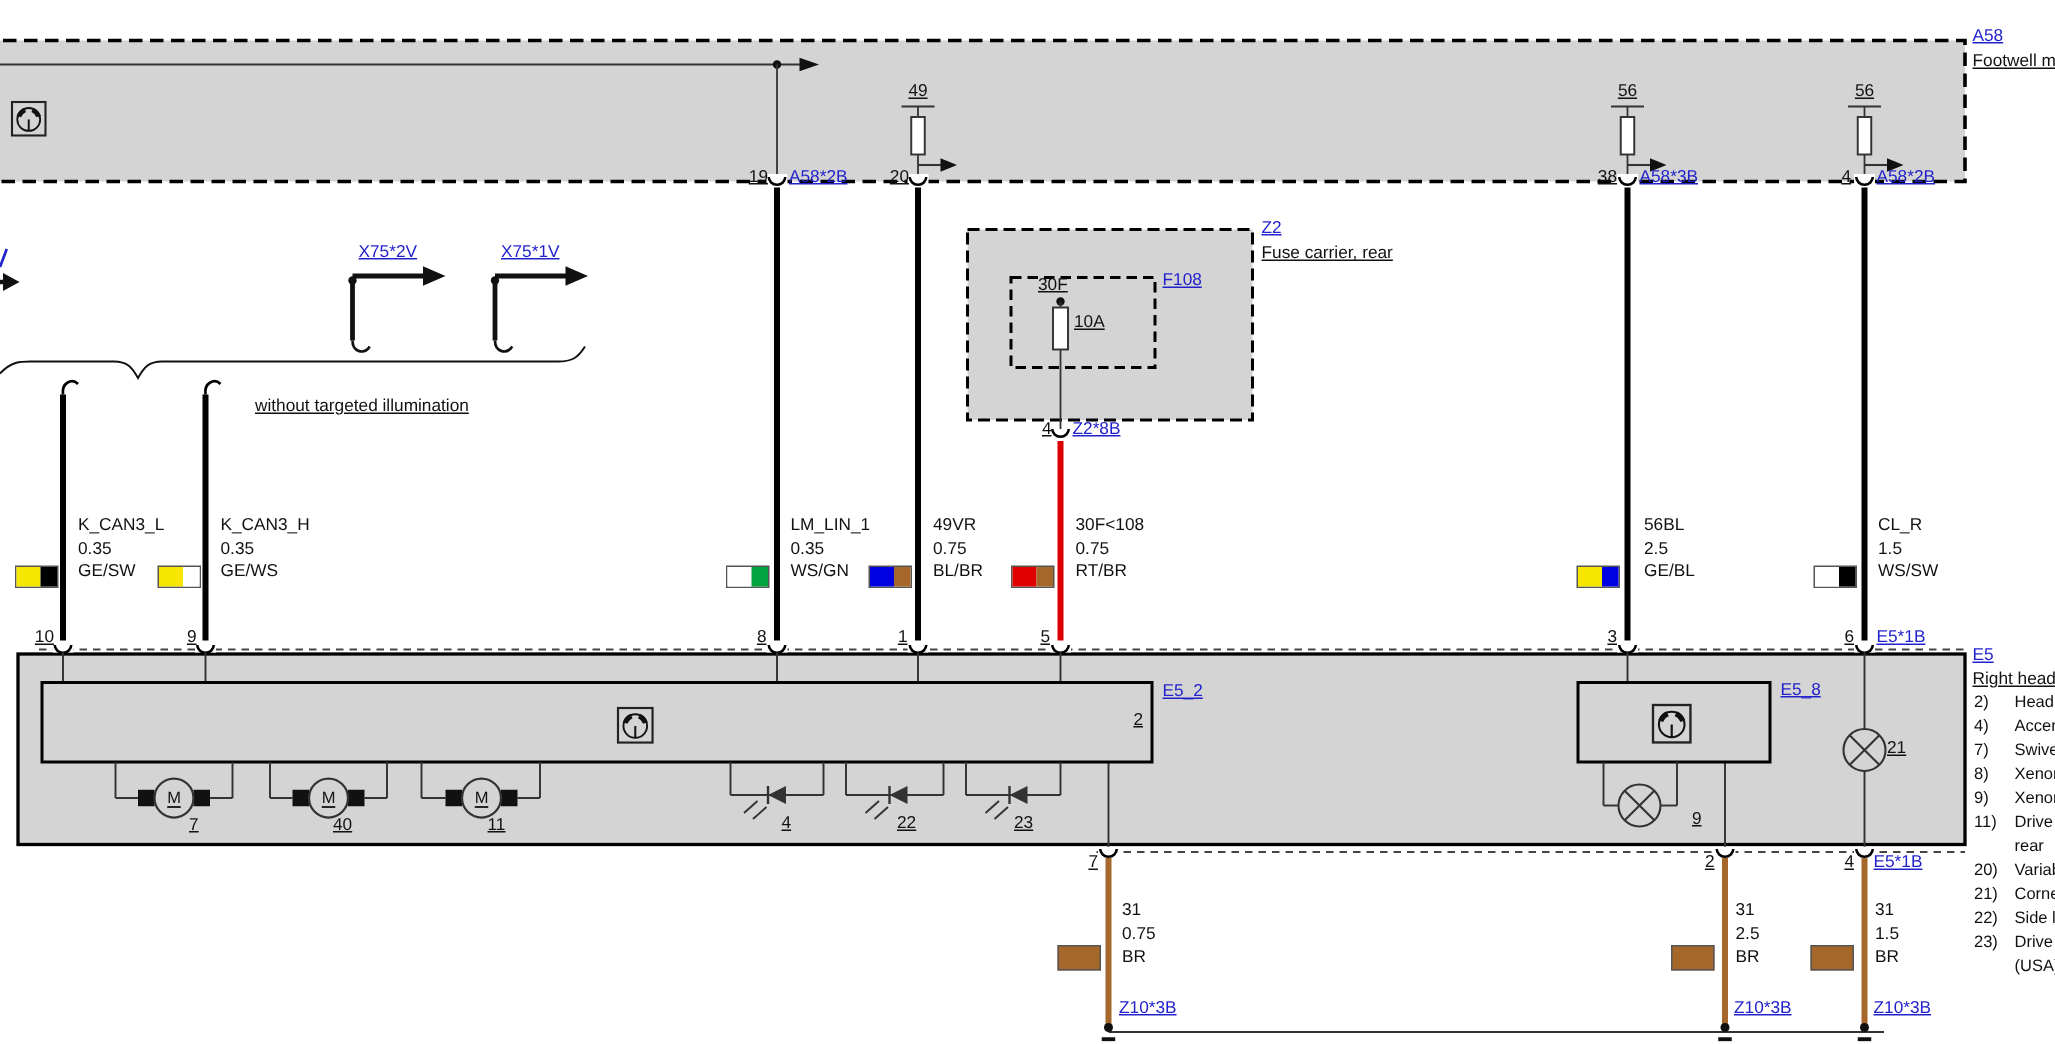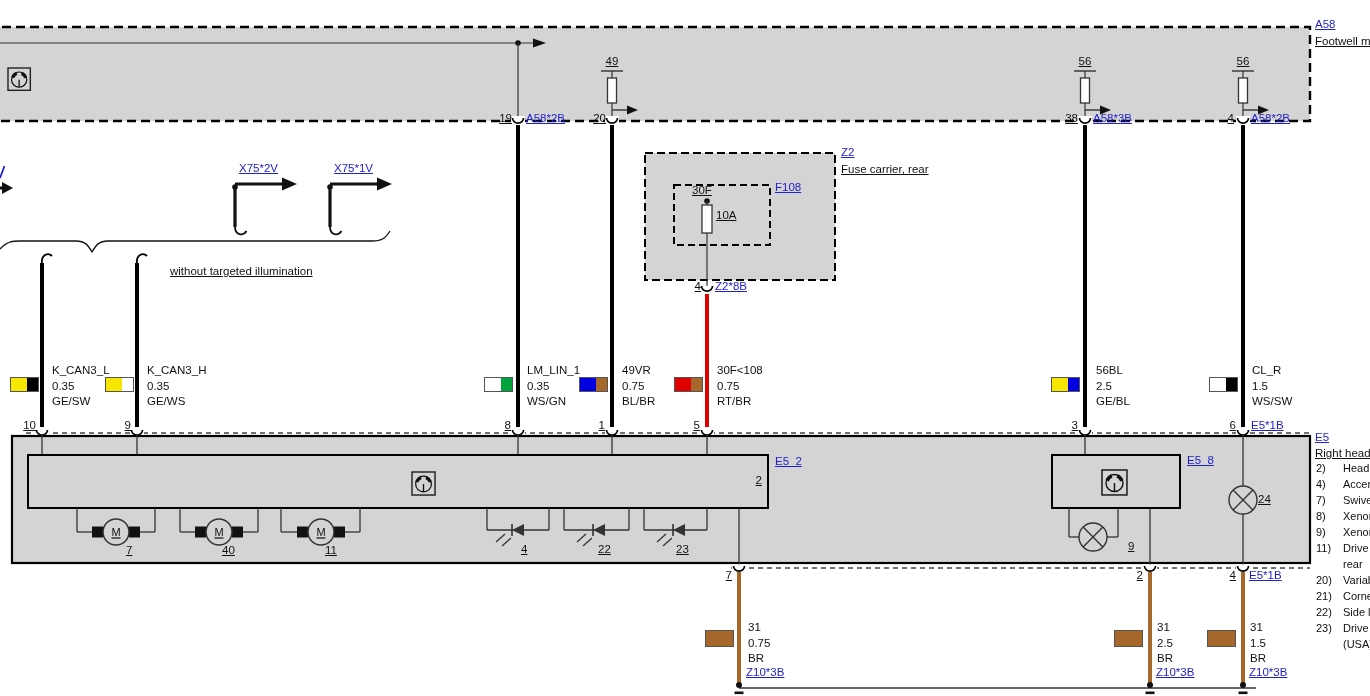--- a/index.html
+++ b/index.html
@@ -3,21 +3,21 @@
 <meta charset="utf-8">
 <style>
   html,body{margin:0;padding:0;background:#fff;}
   #page{position:relative;width:1370px;height:696px;overflow:hidden;background:#fff;
         font-family:"Liberation Sans","DejaVu Sans",sans-serif;color:#111;}
   #draw{position:absolute;left:0;top:0;}
   .lbl{position:absolute;font-size:11.5px;line-height:1.05;white-space:nowrap;text-decoration:underline;}
   .blue{color:#2222cc;}
   .pin{width:18px;text-align:right;}
   .ctr{width:28px;text-align:center;}
-  .wirelbl{position:absolute;font-size:11.5px;line-height:15.5px;white-space:nowrap;margin-top:20px;}
+  .wirelbl{position:absolute;font-size:11.5px;line-height:15.5px;white-space:nowrap;}
   .chip{position:absolute;width:27px;height:13px;border:1px solid #555;display:flex;}
   .chip span{display:block;height:100%;}
   .p60{width:60%;} .p40{width:40%;}
   .gchip{position:absolute;width:27px;height:15px;border:1px solid #555;background:#a5682a;}
   .c-ge{background:#f7e700;} .c-sw{background:#000000;} .c-ws{background:#ffffff;}
   .c-gn{background:#00a33e;} .c-bl{background:#0000e0;} .c-br{background:#a5682a;} .c-rt{background:#e10000;}
   .leg{position:absolute;left:1316px;width:90px;display:flex;font-size:11px;line-height:1.05;}
   .ln{width:27px;flex:none;}
 </style>
 </head>
@@ -356,21 +356,21 @@
 <div class="lbl blue" style="left:775px;top:455px">E5_2</div>
 <div class="lbl pin" style="left:744px;top:474px">2</div>
 <div class="lbl blue" style="left:1187px;top:454px">E5_8</div>
 <div class="lbl" style="left:126px;top:544px">7</div>
 <div class="lbl" style="left:222px;top:544px">40</div>
 <div class="lbl" style="left:325px;top:544px">11</div>
 <div class="lbl" style="left:521px;top:543px">4</div>
 <div class="lbl" style="left:598px;top:543px">22</div>
 <div class="lbl" style="left:676px;top:543px">23</div>
 <div class="lbl" style="left:1128px;top:540px">9</div>
-<div class="lbl" style="left:1258px;top:493px">24</div>
+<div class="lbl" style="left:1258px;top:493px">21</div>
 
 <div class="lbl pin" style="left:714px;top:569px">7</div>
 <div class="lbl pin" style="left:1125px;top:569px">2</div>
 <div class="lbl pin" style="left:1218px;top:569px">4</div>
 <div class="lbl blue" style="left:1249px;top:569px">E5*1B</div>
 
 <div class="wirelbl" style="left:748px;top:600px">
       <div>31</div>
       <div>0.75</div>
       <div>BR</div>

